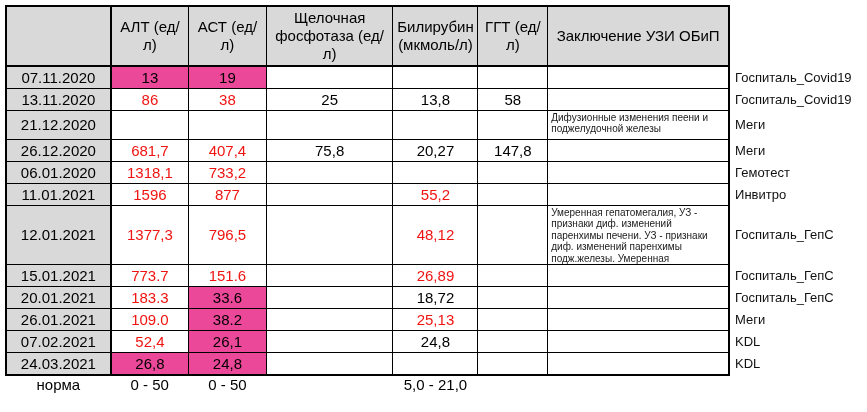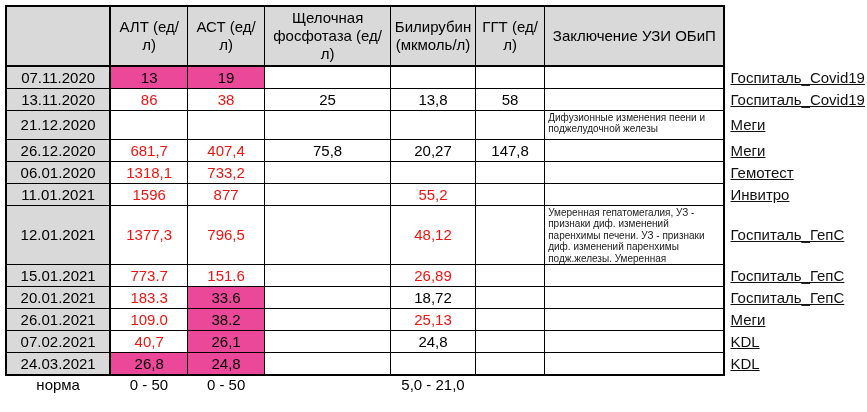--- a/index.html
+++ b/index.html
@@ -56,28 +56,27 @@
     line-height: 11.6px;
     text-align: left;
     vertical-align: top;
     padding: 1px 3px 0 3px;
     color: #1a1a1a;
   }
   
   .labc {
     border: none;
     background: transparent;
-    font-size: 15px;
+    font-size: 13px;
     color: #111111;
     text-align: left;
     vertical-align: middle;
     padding-left: 5px;
     overflow: hidden;
     white-space: nowrap;
-    text-decoration: underline;
   }
   
   .normrow td {
     border: none;
     background: transparent;
     font-size: 15px;
     color: #000000;
     text-align: center;
     vertical-align: middle;
   }
@@ -204,21 +203,21 @@
         <td class="bc red">109.0</td>
         <td class="bc green">38.2</td>
         <td class="bc"></td>
         <td class="bc red">25,13</td>
         <td class="bc"></td>
         <td class="bc notec endc"></td>
         <td class="labc">Меги</td>
       </tr>
       <tr style="height: 22px;">
         <td class="bc datec">07.02.2021</td>
-        <td class="bc red">40,7</td>
+        <td class="bc red">52,4</td>
         <td class="bc green">26,1</td>
         <td class="bc"></td>
         <td class="bc">24,8</td>
         <td class="bc"></td>
         <td class="bc notec endc"></td>
         <td class="labc">KDL</td>
       </tr>
       <tr class="lastrow" style="height: 22px;">
         <td class="bc datec">24.03.2021</td>
         <td class="bc green">26,8</td>

